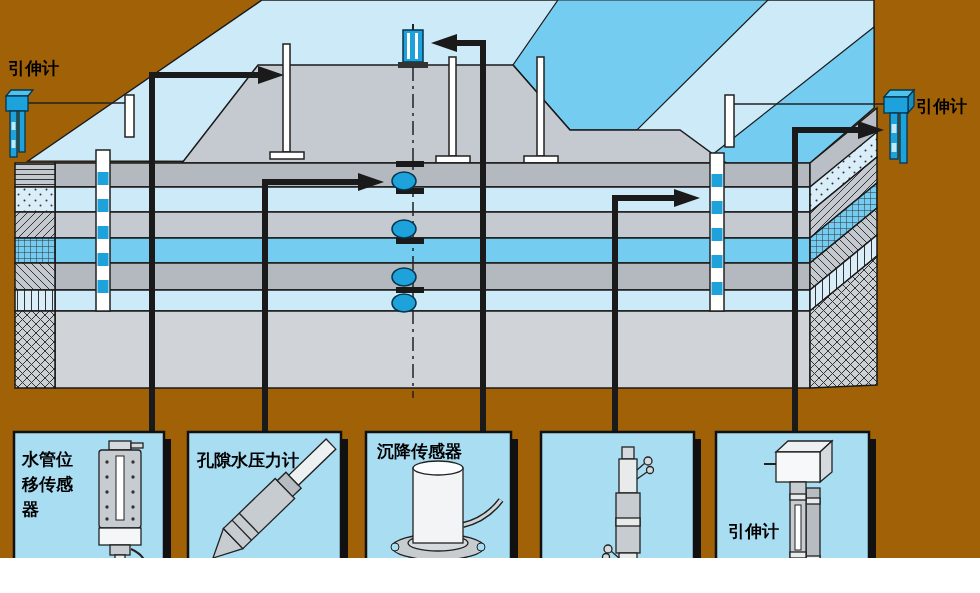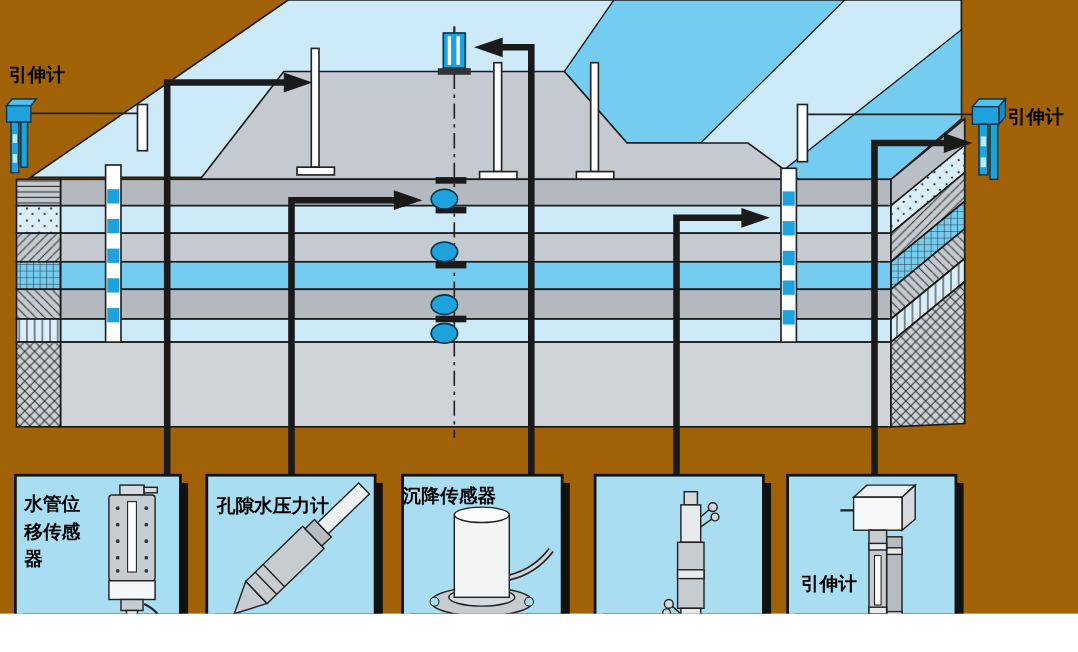--- a/index.html
+++ b/index.html
@@ -283,19 +283,19 @@
 <div class="lbl" style="left:916px;top:95px;">引伸计</div>
 
 <div class="box-title" style="left:197px;top:448px;">
   <div>孔隙水压力计</div>
 </div>
 <div class="box-title" style="left:22px;top:447px;">
   <div>水管位</div>
   <div>移传感</div>
   <div>器</div>
 </div>
-<div class="box-title" style="left:366px;top:439px;">
+<div class="box-title" style="left:377px;top:439px;">
   <div>沉降传感器</div>
 </div>
 <div class="box-title" style="left:728px;top:519px;">
   <div>引伸计</div>
 </div>
 </div>
 
 </body></html>

